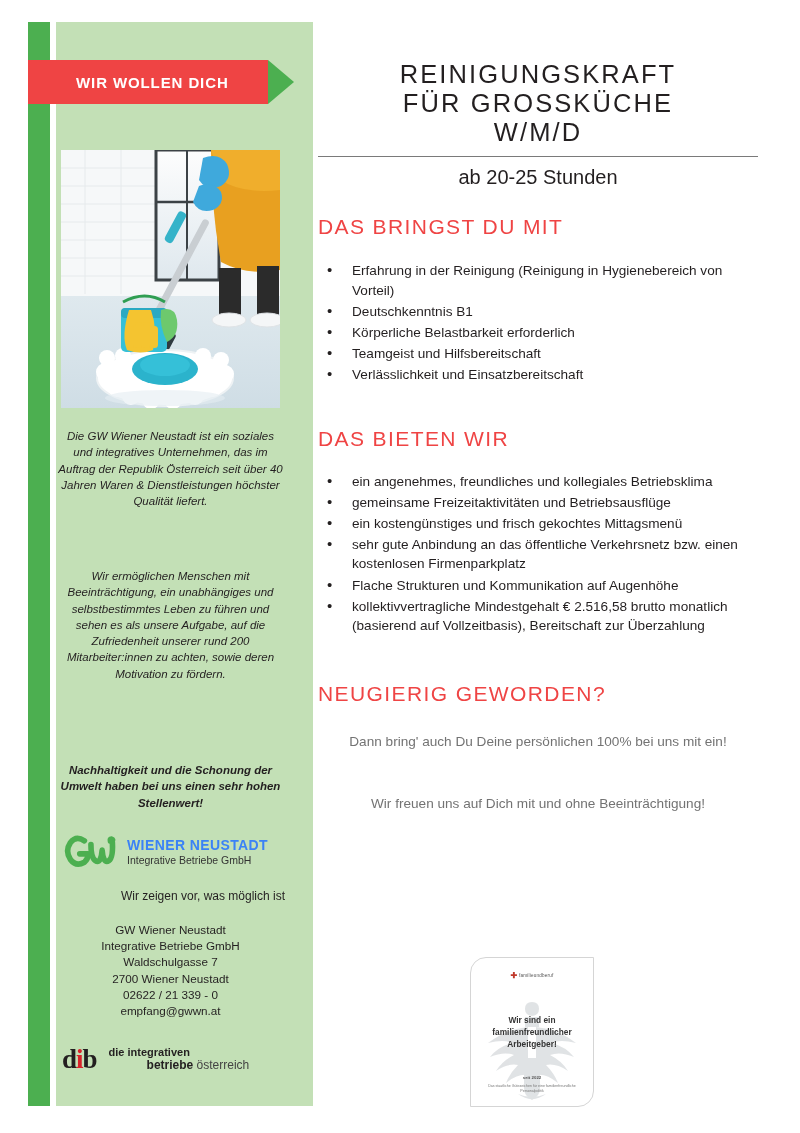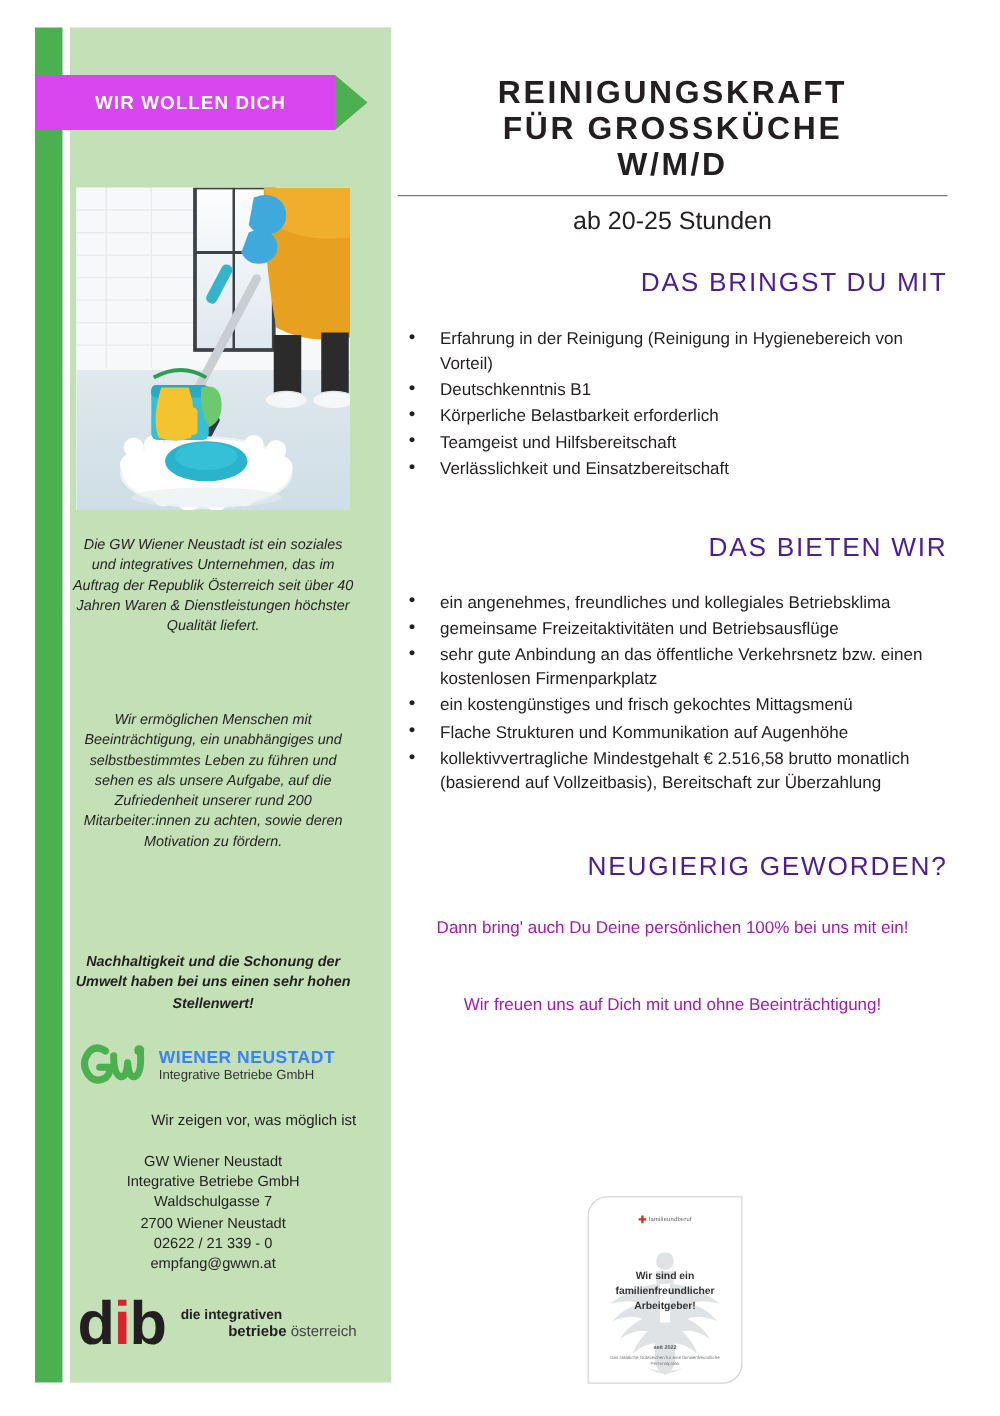--- a/index.html
+++ b/index.html
@@ -26,21 +26,21 @@
   .sidebar-panel{
     position:absolute;left:28px;top:0;
     width:257px;height:100%;
     background:#c3e0b6;
   }
 
   
   .banner{
     position:absolute;left:28px;top:60px;
     width:240px;height:44px;
-    background:#d946ef;
+    background:#ef4444;
     display:flex;align-items:center;
   }
   .banner-label{
     color:#ffffff;
     font-size:15px;
     font-weight:bold;
     letter-spacing:0.9px;
     padding-left:48px;
     white-space:nowrap;
   }
@@ -102,61 +102,61 @@
     font-size:11.7px;line-height:16.2px;color:#231f20;
   }
 
   
   .dib-row{
     position:absolute;left:62px;top:1036px;
     width:224px;height:46px;
     display:flex;align-items:center;
   }
   .dib-mark{
-    font-size:49px;font-weight:bold;letter-spacing:-1px;
-    line-height:40px;color:#231f20;
+    font-size:27px;font-weight:bold;letter-spacing:-1px;
+    line-height:40px;color:#231f20;font-family:Liberation Serif, serif;
   }
   .dib-mark .dib-i{color:#d8232a;}
   .dib-text{margin-left:12px;line-height:13.5px;}
   .dib-l1{font-size:11px;font-weight:bold;color:#231f20;}
   .dib-l2{font-size:12px;color:#231f20;}
   .dib-l2 b{font-weight:bold;padding-left:38px;}
   .dib-l2 span{font-weight:normal;color:#444;}
 
   
   .main{
     position:absolute;left:318px;top:60px;
     width:440px;
   }
   .job-title{
     text-align:center;
     font-size:25.5px;
-    font-weight:bold;
+    font-weight:normal;
     letter-spacing:2.1px;
     line-height:29px;
     color:#231f20;
     margin:0;
   }
   .divider{
     margin:9px 0 0 0;
     height:1px;background:#7a7a7a;width:100%;
   }
   .hours{
     text-align:center;
     font-size:20px;
     line-height:26px;
     margin-top:7px;
     color:#231f20;
   }
   .section-head{
-    text-align:right;
+    text-align:left;
     font-size:21px;
     letter-spacing:1.4px;
     margin:0;
-    color:#4c1d95;
+    color:#ef4444;
     font-weight:normal;
   }
   #head-bringst{margin-top:25px;}
   #head-bieten{margin-top:42px;}
   #head-neugierig{margin-top:46px;}
 
   ul.bullets{
     list-style:none;
     margin:0;padding:0;
   }
@@ -173,21 +173,21 @@
   ul.bullets li::before{
     content:"\2022";
     position:absolute;left:9px;top:-1px;
     font-size:15px;color:#231f20;
   }
 
   .closing{
     text-align:center;
     font-size:13.6px;
     line-height:20px;
-    color:#a21caf;
+    color:#737373;
   }
   #closing1{margin-top:26px;padding:0 14px;}
   #closing2{margin-top:42px;}
 
   
   .cert{
     position:absolute;left:470px;top:957px;
     width:122px;height:148px;
     background:#ffffff;
     border:1px solid #d5d5d5;
@@ -365,22 +365,22 @@
       <li>Deutschkenntnis B1</li>
       <li>Körperliche Belastbarkeit erforderlich</li>
       <li>Teamgeist und Hilfsbereitschaft</li>
       <li>Verlässlichkeit und Einsatzbereitschaft</li>
     </ul>
 
     <h2 class="section-head" id="head-bieten">DAS BIETEN WIR</h2>
     <ul class="bullets" id="list-bieten">
       <li>ein angenehmes, freundliches und kollegiales Betriebsklima</li>
       <li>gemeinsame Freizeitaktivitäten und Betriebsausflüge</li>
+      <li>ein kostengünstiges und frisch gekochtes Mittagsmenü</li>
       <li>sehr gute Anbindung an das öffentliche Verkehrsnetz bzw. einen kostenlosen Firmenparkplatz</li>
-      <li>ein kostengünstiges und frisch gekochtes Mittagsmenü</li>
       <li>Flache Strukturen und Kommunikation auf Augenhöhe</li>
       <li>kollektivvertragliche Mindestgehalt € 2.516,58 brutto monatlich (basierend auf Vollzeitbasis), Bereitschaft zur Überzahlung</li>
     </ul>
 
     <h2 class="section-head" id="head-neugierig">NEUGIERIG GEWORDEN?</h2>
     <div class="closing" id="closing1">Dann bring' auch Du Deine persönlichen 100% bei uns mit ein!</div>
     <div class="closing" id="closing2">Wir freuen uns auf Dich mit und ohne Beeinträchtigung!</div>
   </div>
 
   <div class="cert">

